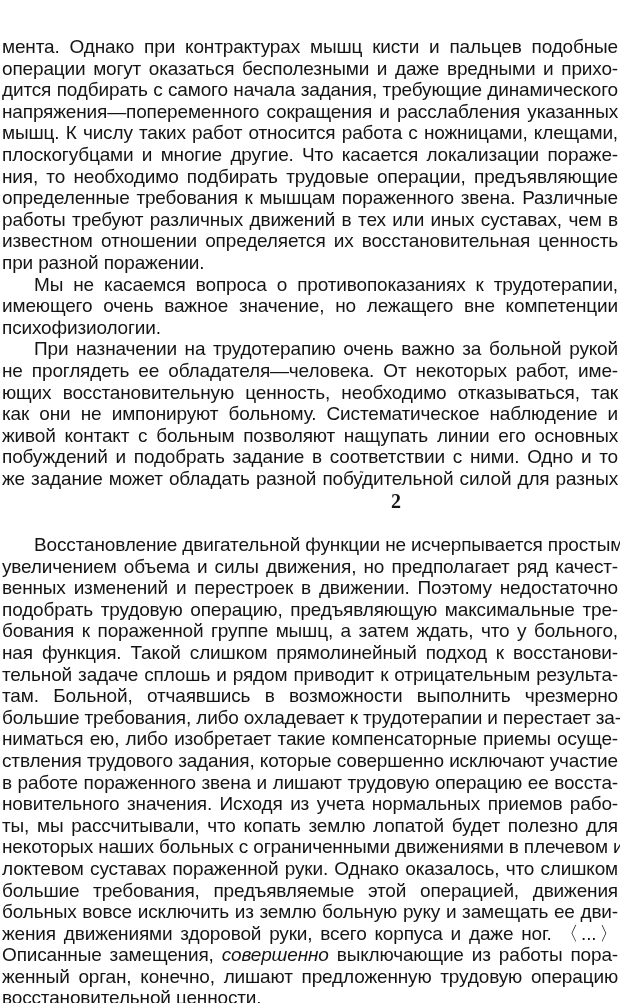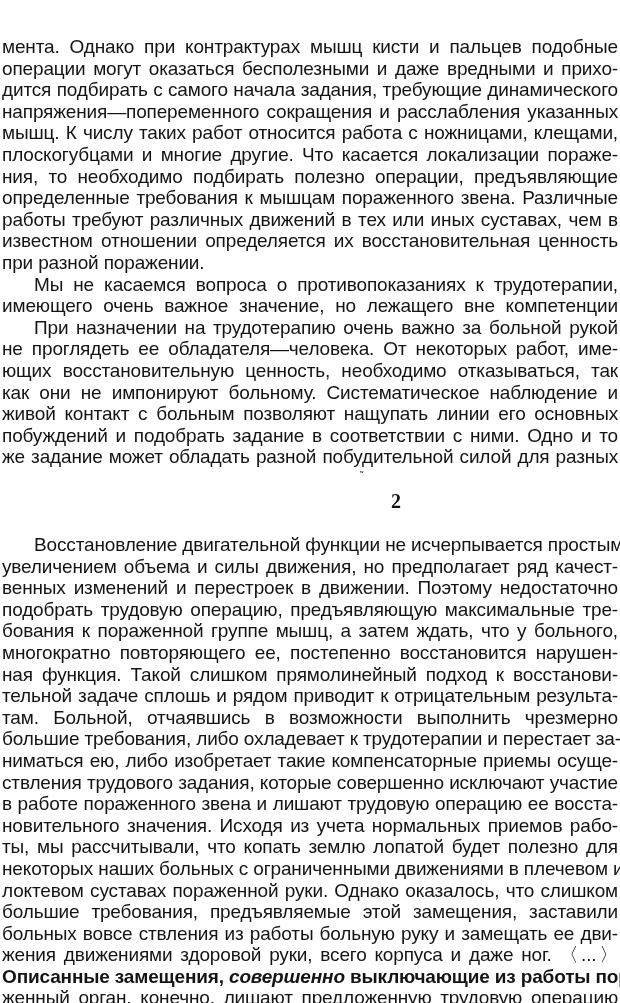--- a/index.html
+++ b/index.html
@@ -17,21 +17,21 @@
     font-stretch: condensed;
     letter-spacing: -0.15px;
   }
   .line {
     display: block; height: 21.6px; line-height: 21.6px;
     white-space: nowrap; text-align: justify; text-align-last: justify;
     overflow: visible;
   }
   .line.last { text-align-last: left; }
   .line.indent { padding-left: 32px; }
-  .line span { display: inline; font-weight: bold; }
+  .line span { display: inline; }
   .italic { font-style: italic; }
   .section-number {
     position: absolute; left: 384px; top: 456px; width: 24px;
     text-align: center; font-weight: bold; font-size: 20px;
     font-family: "Liberation Serif", serif;
   }
   .mark {
     position: absolute; left: 360px; top: 436px; font-size: 10px; color: #333;
     font-family: "Liberation Sans", sans-serif;
   }
@@ -45,60 +45,60 @@
 
 <div class="page">
 
   <div class="block" id="sec1" style="top:2px;">
       <span class="line">мента. Однако при контрактурах мышц кисти и пальцев подобные</span>
       <span class="line">операции могут оказаться бесполезными и даже вредными и прихо-</span>
       <span class="line">дится подбирать с самого начала задания, требующие динамического</span>
       <span class="line">напряжения—попеременного сокращения и расслабления указанных</span>
       <span class="line">мышц. К числу таких работ относится работа с ножницами, клещами,</span>
       <span class="line">плоскогубцами и многие другие. Что касается локализации пораже-</span>
-      <span class="line">ния, то необходимо подбирать полезно операции, предъявляющие</span>
+      <span class="line">ния, то необходимо подбирать трудовые операции, предъявляющие</span>
       <span class="line">определенные требования к мышцам пораженного звена. Различные</span>
       <span class="line">работы требуют различных движений в тех или иных суставах, чем в</span>
       <span class="line">известном отношении определяется их восстановительная ценность</span>
       <span class="line last">при разной поражении.</span>
       <span class="line indent">Мы не касаемся вопроса о противопоказаниях к трудотерапии,</span>
       <span class="line">имеющего очень важное значение, но лежащего вне компетенции</span>
+      <span class="line last">психофизиологии.</span>
       <span class="line indent">При назначении на трудотерапию очень важно за больной рукой</span>
       <span class="line">не проглядеть ее обладателя—человека. От некоторых работ, име-</span>
       <span class="line">ющих восстановительную ценность, необходимо отказываться, так</span>
       <span class="line">как они не импонируют больному. Систематическое наблюдение и</span>
       <span class="line">живой контакт с больным позволяют нащупать линии его основных</span>
       <span class="line">побуждений и подобрать задание в соответствии с ними. Одно и то</span>
       <span class="line">же задание может обладать разной побудительной силой для разных</span>
     </div>
 
   <div class="mark">˜</div>
 
   <div class="section-number">2</div>
 
   <div class="block" id="sec2" style="top:500px;">
       <span class="line indent">Восстановление двигательной функции не исчерпывается простым</span>
       <span class="line">увеличением объема и силы движения, но предполагает ряд качест-</span>
       <span class="line">венных изменений и перестроек в движении. Поэтому недостаточно</span>
       <span class="line">подобрать трудовую операцию, предъявляющую максимальные тре-</span>
       <span class="line">бования к пораженной группе мышц, а затем ждать, что у больного,</span>
-      <span class="line">многократно повторяющего ее, постепенно восстановится нарушен-</span>
       <span class="line">ная функция. Такой слишком прямолинейный подход к восстанови-</span>
       <span class="line">тельной задаче сплошь и рядом приводит к отрицательным результа-</span>
       <span class="line">там. Больной, отчаявшись в возможности выполнить чрезмерно</span>
       <span class="line">большие требования, либо охладевает к трудотерапии и перестает за-</span>
       <span class="line">ниматься ею, либо изобретает такие компенсаторные приемы осуще-</span>
       <span class="line">ствления трудового задания, которые совершенно исключают участие</span>
       <span class="line">в работе пораженного звена и лишают трудовую операцию ее восста-</span>
       <span class="line">новительного значения. Исходя из учета нормальных приемов рабо-</span>
       <span class="line">ты, мы рассчитывали, что копать землю лопатой будет полезно для</span>
       <span class="line">некоторых наших больных с ограниченными движениями в плечевом и</span>
       <span class="line">локтевом суставах пораженной руки. Однако оказалось, что слишком</span>
-      <span class="line">большие требования, предъявляемые этой замещения, заставили</span>
-      <span class="line">больных вовсе ствления из работы больную руку и замещать ее дви-</span>
+      <span class="line">большие требования, предъявляемые этой операцией, движения</span>
+      <span class="line">больных вовсе исключить из землю больную руку и замещать ее дви-</span>
       <span class="line">жения движениями здоровой руки, всего корпуса и даже ног. 〈...〉</span>
       <span class="line"><span>Описанные замещения, </span><span class="italic">совершенно</span><span> выключающие из работы пора-</span></span>
       <span class="line">женный орган, конечно, лишают предложенную трудовую операцию</span>
       <span class="line last">восстановительной ценности.</span>
       <span class="line indent italic">Попытка заставить больного сразу выполнять работы, предъ-</span>
     </div>
 
   <div class="page-number">246</div>
 
 </div>

